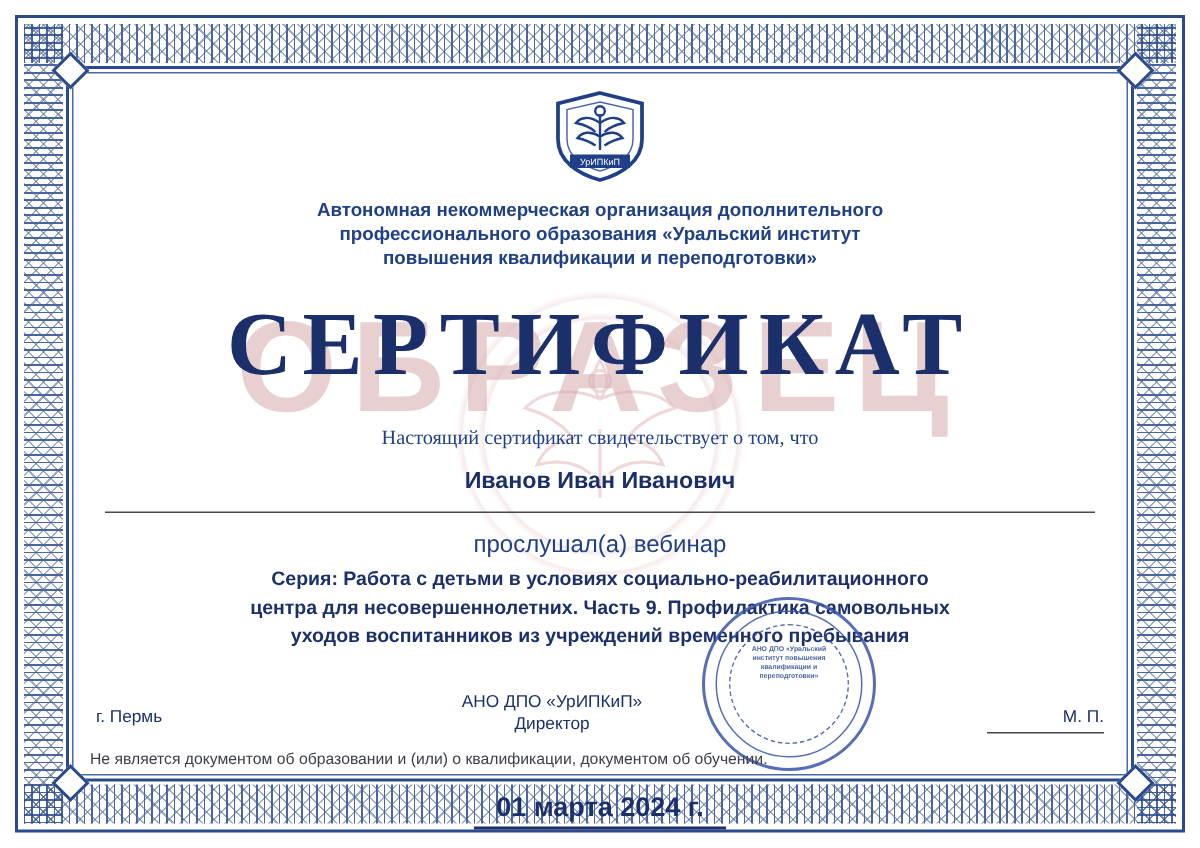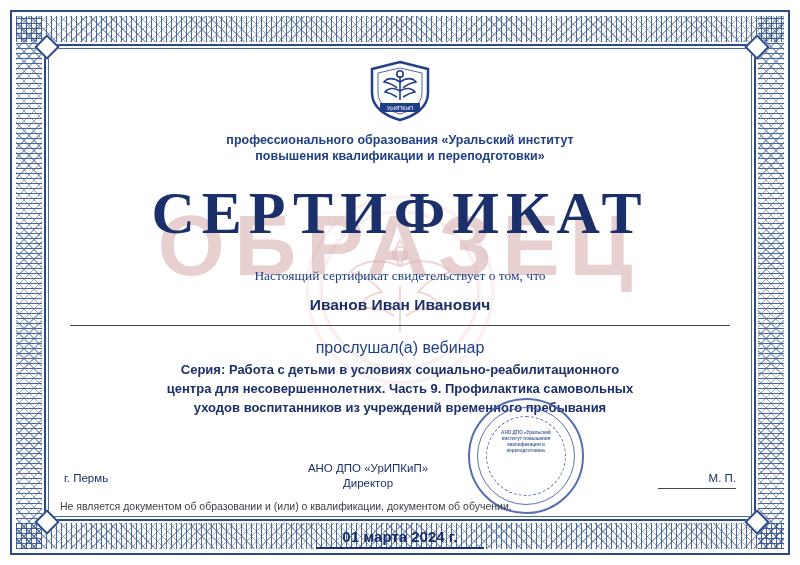--- a/index.html
+++ b/index.html
@@ -260,21 +260,21 @@
     color: #3a3f47;
   }
 
   .date-box {
     position: absolute;
     left: 316px; top: 528px;
     width: 168px;
     text-align: center;
   }
   .date-text {
-    font-size: 15px;
+    font-size: 18px;
     font-weight: bold;
     color: #1b2f6b;
   }
   .date-rule {
     margin-top: 2px;
     height: 1.5px;
     background: #1b2f6b;
   }
 
   .corner-dot {
@@ -329,20 +329,21 @@
           <path d="M33 31 c-6 -4 -12 -3 -15 1 c5 1 9 3 12 5"></path>
           <path d="M33 31 c6 -4 12 -3 15 1 c-5 1 -9 3 -12 5"></path>
           <circle cx="33" cy="14" r="3.2"></circle>
         </g>
         <rect x="13" y="43" width="40" height="9" fill="#1f3f86"></rect>
         <text x="33" y="50" font-size="6" fill="#ffffff" text-anchor="middle" font-family="Liberation Sans, sans-serif">УрИПКиП</text>
       </svg>
     </div>
 
     <div class="org-lines">
+      <div>Автономная некоммерческая организация дополнительного</div>
       <div>профессионального образования «Уральский институт</div>
       <div>повышения квалификации и переподготовки»</div>
     </div>
 
     <div class="cert-title">СЕРТИФИКАТ</div>
 
     <div class="subtitle">Настоящий сертификат свидетельствует о том, что</div>
 
     <div class="name-row">
       <div class="name-text">Иванов Иван Иванович</div>

